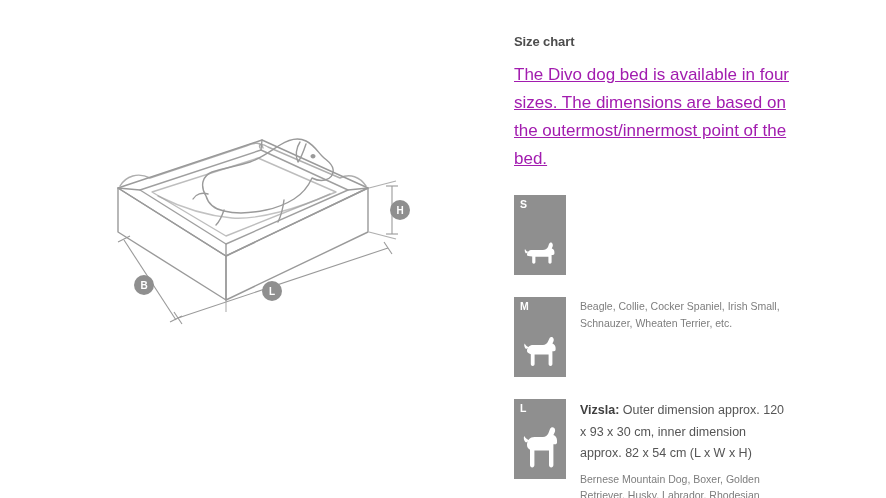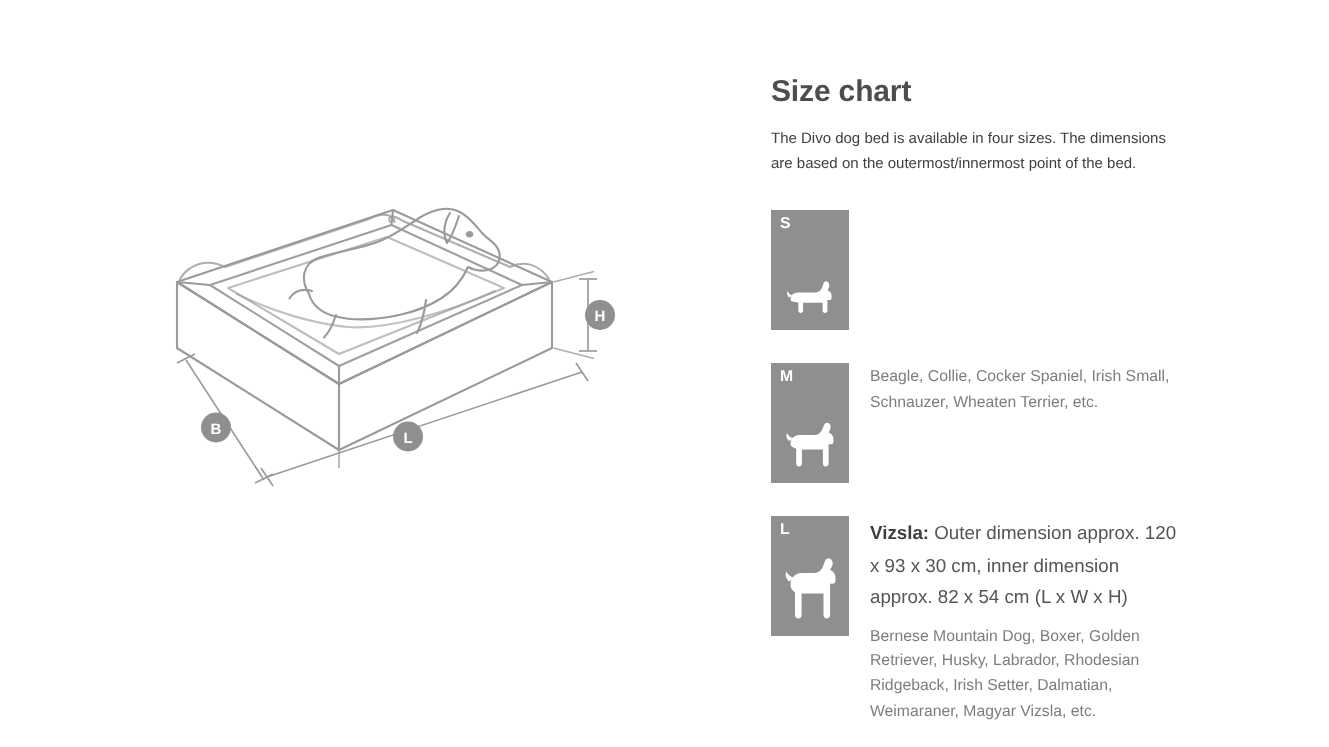--- a/index.html
+++ b/index.html
@@ -32,32 +32,33 @@
     position: absolute;
     left: 0;
     top: 0;
   }
   
   .content {
     flex: 1 1 auto;
     padding: 34px 96px 0 14px;
   }
   .title {
-    font-size: 20px;
+    font-size: 13px;
     font-weight: bold;
     color: #4d4d4d;
-    margin: 16px 0 12px 0;
+    margin: 0 0 12px 0;
     letter-spacing: -0.1px;
   }
   .intro {
-    font-size: 10px;
+    font-size: 17px;
     line-height: 1.65;
-    color: #404040;
+    color: #a21caf;
     margin: 0 0 22px 0;
     max-width: 300px;
+    text-decoration: underline;
   }
   .size-row {
     display: flex;
     align-items: flex-start;
     margin-bottom: 22px;
   }
   .size-tile {
     flex: 0 0 52px;
     width: 52px;
     height: 80px;

